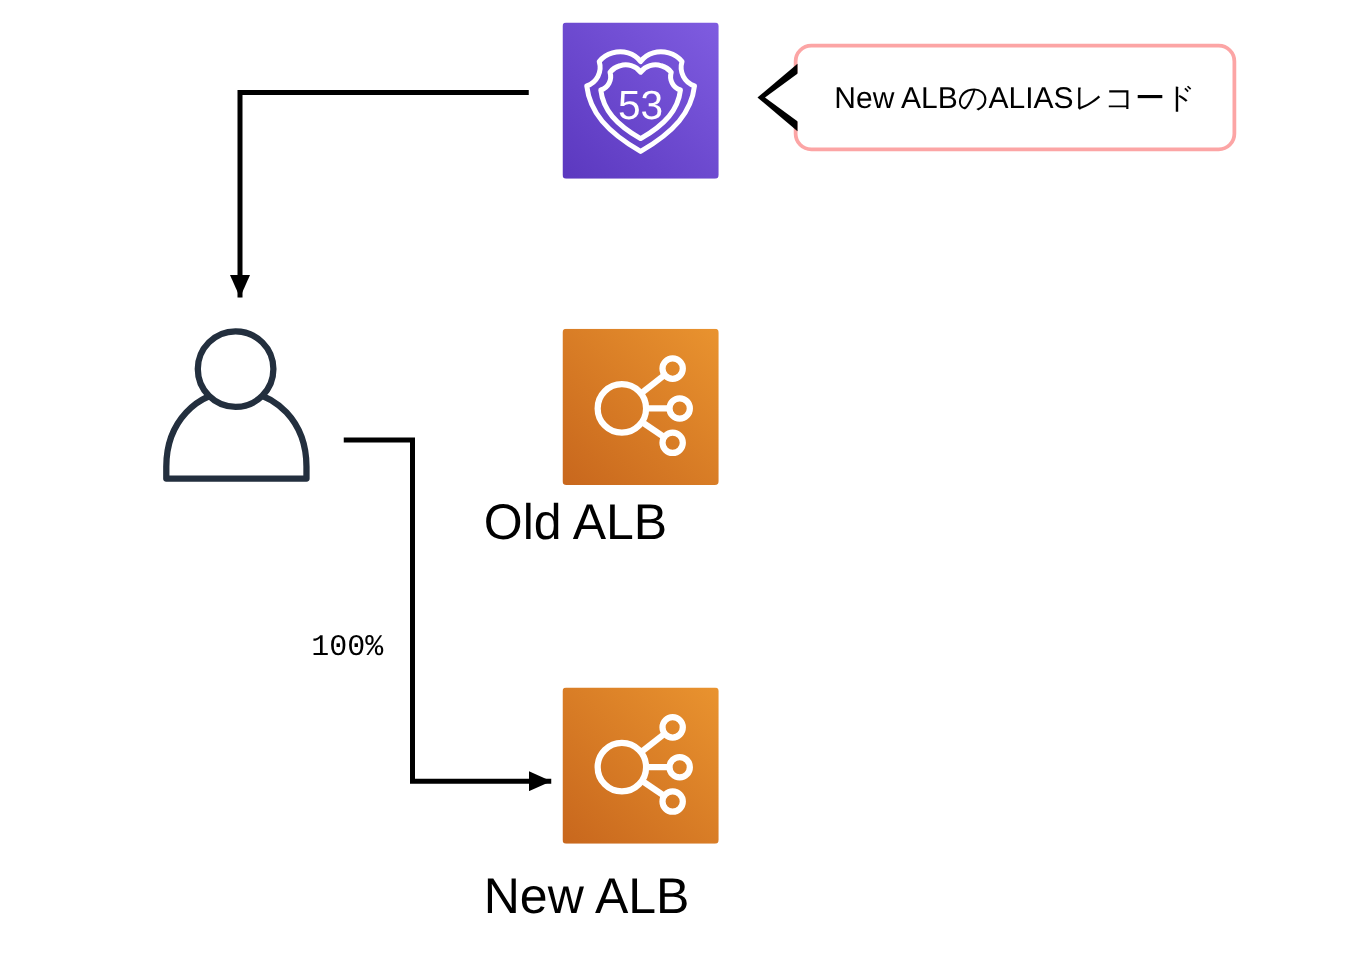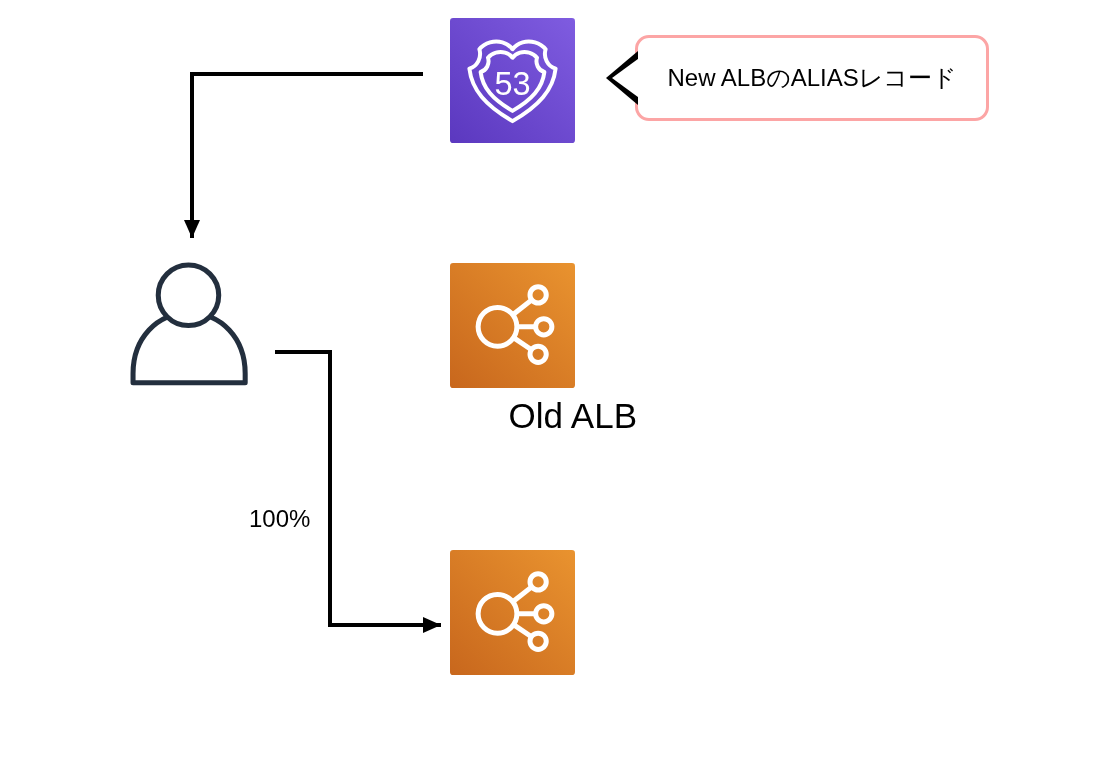--- a/index.html
+++ b/index.html
@@ -4,26 +4,26 @@
 <style>
   html,body { margin:0; padding:0; }
   .canvas {
     position:relative; width:1094px; height:782px; background:#ffffff;
     font-family:"Liberation Sans","DejaVu Sans",sans-serif; color:#000;
     overflow:hidden;
   }
   .abs { position:absolute; }
   .arrows { position:absolute; left:0; top:0; pointer-events:none; }
   .top-label { left:85px; top:34px; font-size:24px; white-space:nowrap; }
-  .percent-label { left:249px; top:505px; font-size:24px; }
+  .percent-label { left:249px; top:505px; font-size:24px;font-family:Liberation Mono, monospace; }
   .icon-r53 { left:450px; top:18px; width:125px; height:153px;border-radius:17px; }
   .icon-alb-old { left:450px; top:263px; width:125px; height:125px; }
   .icon-alb-new { left:450px; top:550px; width:125px; height:125px; }
   .icon-user { left:128px; top:260px; width:126px; height:126px; }
-  .alb-label { width:250px; text-align:right; font-size:35px; white-space:nowrap; }
+  .alb-label { width:250px; text-align:left; font-size:40px; white-space:nowrap; }
   .alb-label-old { left:387px; top:396px; }
   .alb-label-new { left:387px; top:695px; }
   .bubble {
     left:635px; top:35px; width:354px; height:86px; box-sizing:border-box;
     background:#fff; border:3px solid #fca5a5; border-radius:14px;
     display:flex; align-items:center; justify-content:center;
     font-size:24px; white-space:nowrap;
   }
   .bubble::before {
     content:""; position:absolute; left:-32px; top:50%; transform:translateY(-50%);
@@ -123,14 +123,15 @@
         <line x1="38" y1="51" x2="70.5" y2="25.5"></line>
         <line x1="38" y1="51" x2="75" y2="51"></line>
         <line x1="38" y1="51" x2="70.5" y2="73"></line>
         <circle cx="38" cy="51" r="15.5" fill="url(#og2)"></circle>
         <circle cx="70.5" cy="25.5" r="6.5" fill="url(#og2)"></circle>
         <circle cx="75" cy="51" r="6.5" fill="url(#og2)"></circle>
         <circle cx="70.5" cy="73" r="6.5" fill="url(#og2)"></circle>
       </g>
     </svg>
   </div>
+  <div class="abs alb-label alb-label-new">New ALB</div>
 
 </div>
 
 </body></html>

